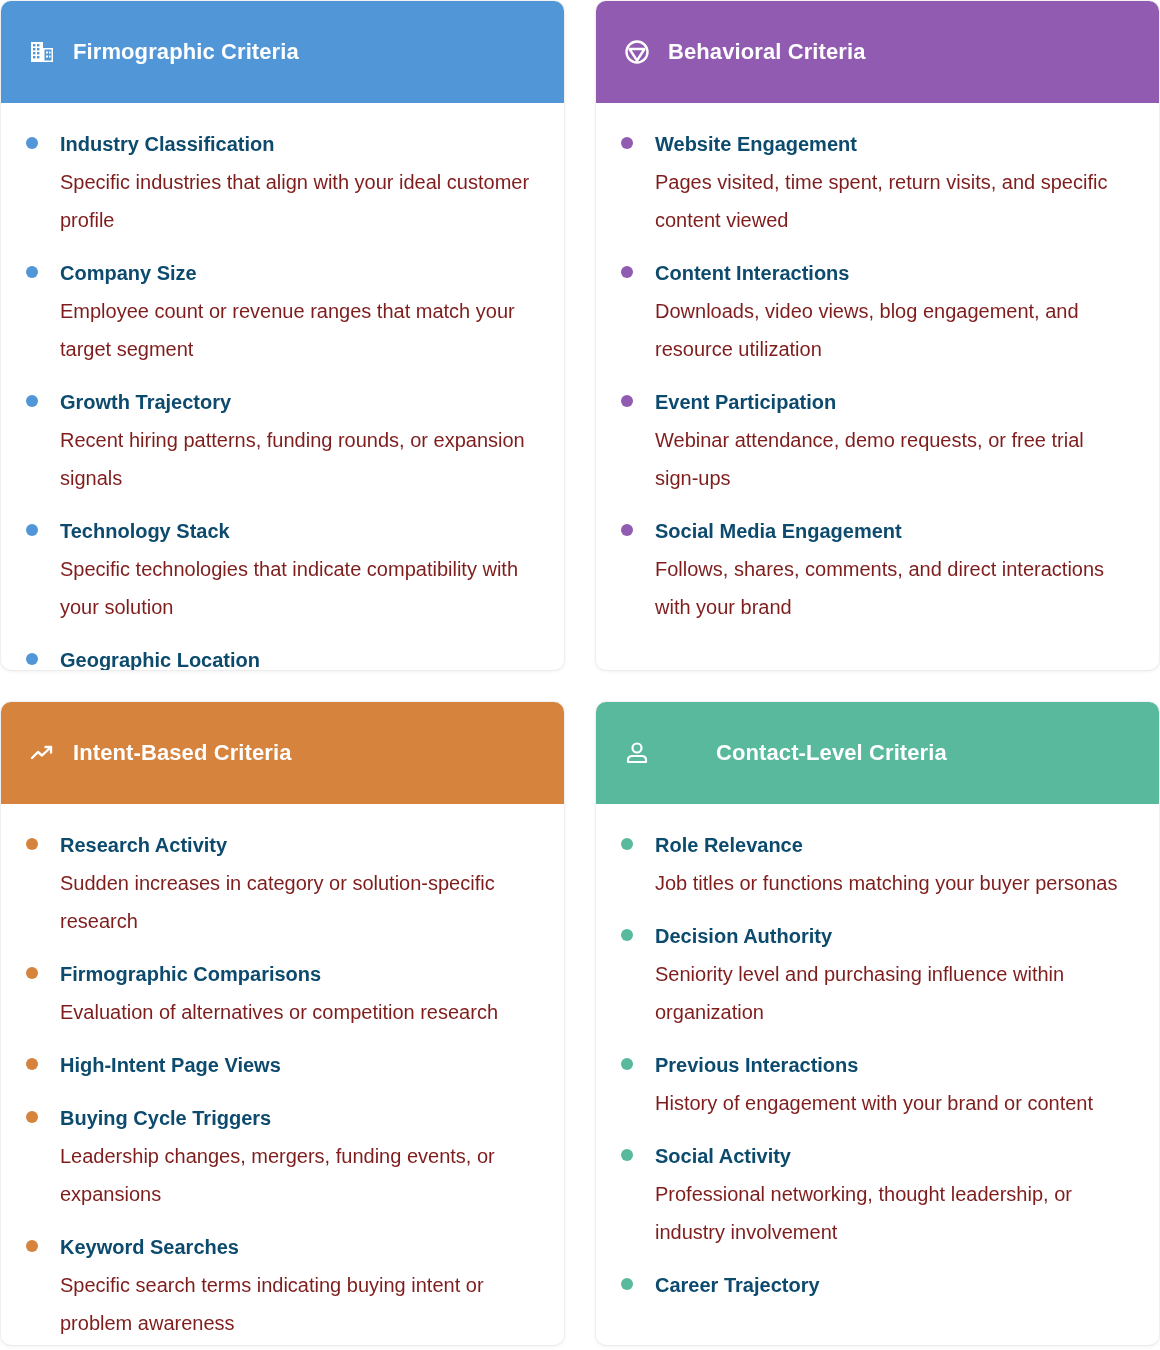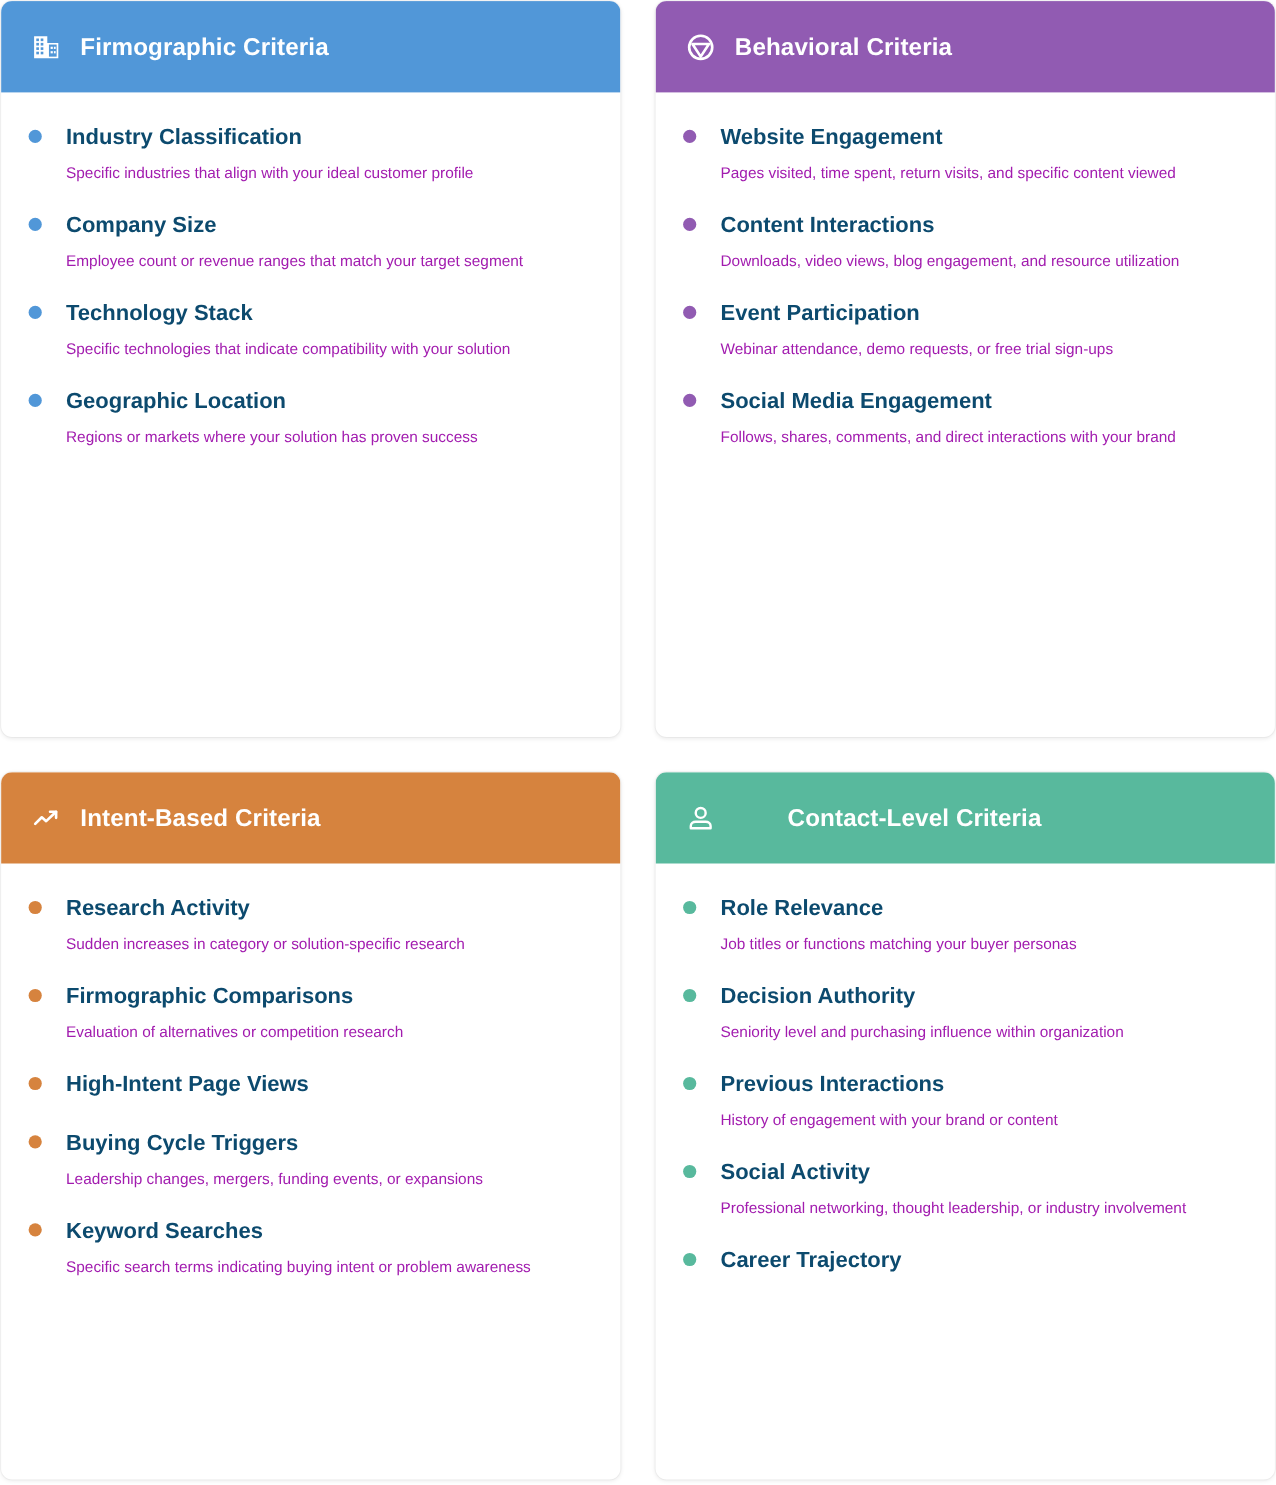--- a/index.html
+++ b/index.html
@@ -14,34 +14,34 @@
     }
     .card {
       background: #ffffff;
       border-radius: 10px;
       box-shadow: 0 1px 4px rgba(0,0,0,0.08), 0 0 0 1px rgba(0,0,0,0.03);
       overflow: hidden;
     }
     .card.top { height: 669px; }
     .card.bottom { height: 643px; }
     .card-header {
-      height: 83px;
+      height: 102px;
       display: flex; align-items: center;
       padding-left: 28px;
       color: #ffffff;
     }
     .card-header .icon { width: 26px; height: 26px; display: flex; align-items: center; justify-content: center; margin-right: 18px; }
     .card-header .icon svg { width: 26px; height: 26px; }
     .card-header .title { font-size: 22px; font-weight: bold; letter-spacing: 0.1px; }
     .items { list-style: none; padding: 28px 24px 0 25px; }
     .item { display: flex; align-items: flex-start; margin-bottom: 21px; }
     .bullet { width: 12px; height: 12px; border-radius: 50%; margin-top: 6px; margin-right: 22px; flex: 0 0 12px; }
     .item-body { flex: 1; }
     .item-title { font-size: 20px; font-weight: bold; color: #0c4a6e; line-height: 26px; margin-bottom: 6px; }
-    .item-desc { font-size: 14px; color: #a21caf; line-height: 27px; padding-right: 8px; }
+    .item-desc { font-size: 20px; color: #7f1d1d; line-height: 38px; padding-right: 8px; }
   </style>
 </head>
 <body>
 
 <div class="grid">
 
   <section class="card top">
     <div class="card-header" style="background:#5197D8;">
       <span class="icon">
         <svg viewBox="0 0 26 26" fill="#ffffff">
@@ -79,20 +79,27 @@
       <li class="item">
           <span class="bullet" style="background:#5197D8;"></span>
           <div class="item-body">
             <div class="item-title">Company Size</div>
             <div class="item-desc">Employee count or revenue ranges that match your target segment</div>
           </div>
         </li>
       <li class="item">
           <span class="bullet" style="background:#5197D8;"></span>
           <div class="item-body">
+            <div class="item-title">Growth Trajectory</div>
+            <div class="item-desc">Recent hiring patterns, funding rounds, or expansion signals</div>
+          </div>
+        </li>
+      <li class="item">
+          <span class="bullet" style="background:#5197D8;"></span>
+          <div class="item-body">
             <div class="item-title">Technology Stack</div>
             <div class="item-desc">Specific technologies that indicate compatibility with your solution</div>
           </div>
         </li>
       <li class="item">
           <span class="bullet" style="background:#5197D8;"></span>
           <div class="item-body">
             <div class="item-title">Geographic Location</div>
             <div class="item-desc">Regions or markets where your solution has proven success</div>
           </div>

